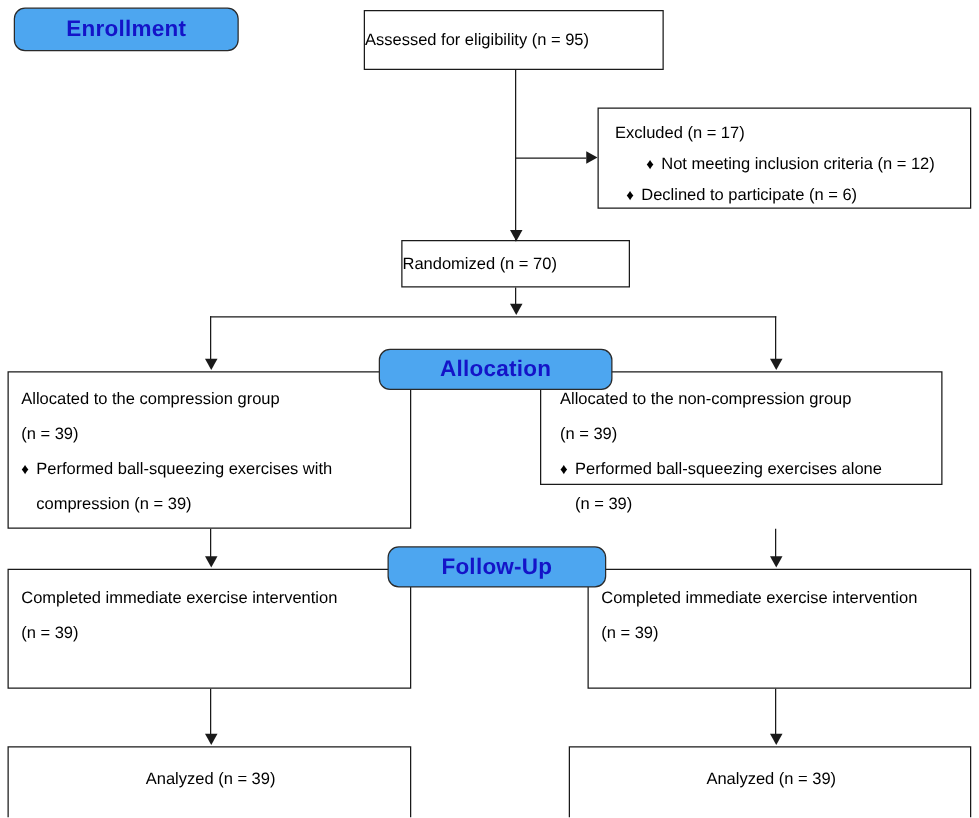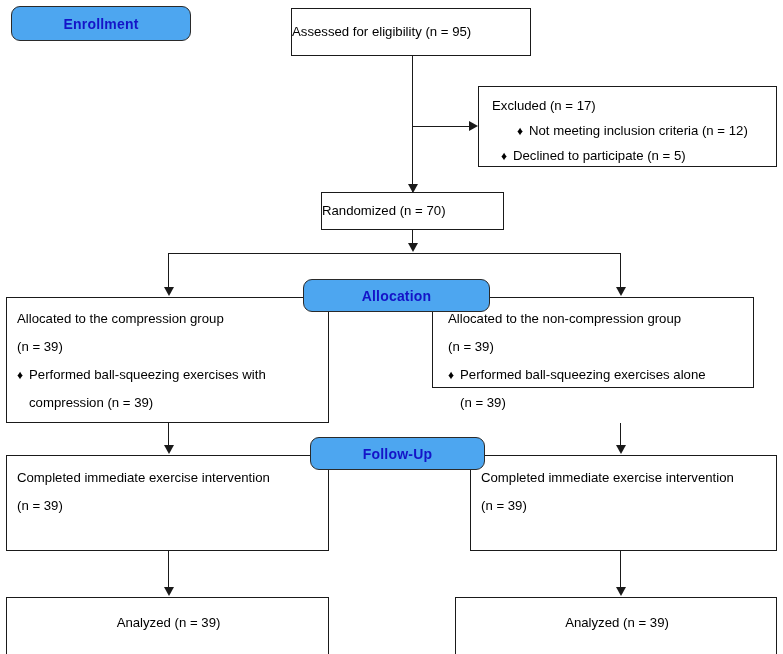--- a/index.html
+++ b/index.html
@@ -39,21 +39,21 @@
     font-size: 12px;
   }
   .banner {
     position: absolute;
     box-sizing: border-box;
     background: #4DA6F0;
     border: 1.6px solid #2a2a2a;
     border-radius: 9px;
     color: #1414C8;
     font-weight: bold;
-    font-size: 14px;
+    font-size: 18px;
     display: flex;
     align-items: center;
     justify-content: center;
     letter-spacing: 0.2px;
     z-index: 5;
   }
   .vline {
     position: absolute;
     width: 0;
     border-left: 1.6px solid #1a1a1a;
@@ -101,21 +101,21 @@
 
   <div class="hline" style="left:412px; top:126px; width:57px;"></div>
   <div class="arrowright" style="left:469px; top:121px;"></div>
 
   <div class="box" style="left:478px; top:86px; width:299px; height:81px;">
     <span class="txt" style="left:13px; top:12px;">Excluded (n = 17)</span>
     <span class="txt" style="left:22px; top:37px;margin-left:16px;">
       <span class="bullet">♦</span><span>Not meeting inclusion criteria (n = 12)</span>
     </span>
     <span class="txt" style="left:22px; top:62px;">
-      <span class="bullet">♦</span><span>Declined to participate (n = 5)</span>
+      <span class="bullet">♦</span><span>Declined to participate (n = 6)</span>
     </span>
   </div>
 
   <div class="arrowdown" style="left:408px; top:184px;"></div>
 
   <div class="box center" style="left:321px; top:192px; width:183px; height:38px;">
     <span>Randomized (n = 70)</span>
   </div>
 
   <div class="vline" style="left:412px; top:230px; height:14px;"></div>

